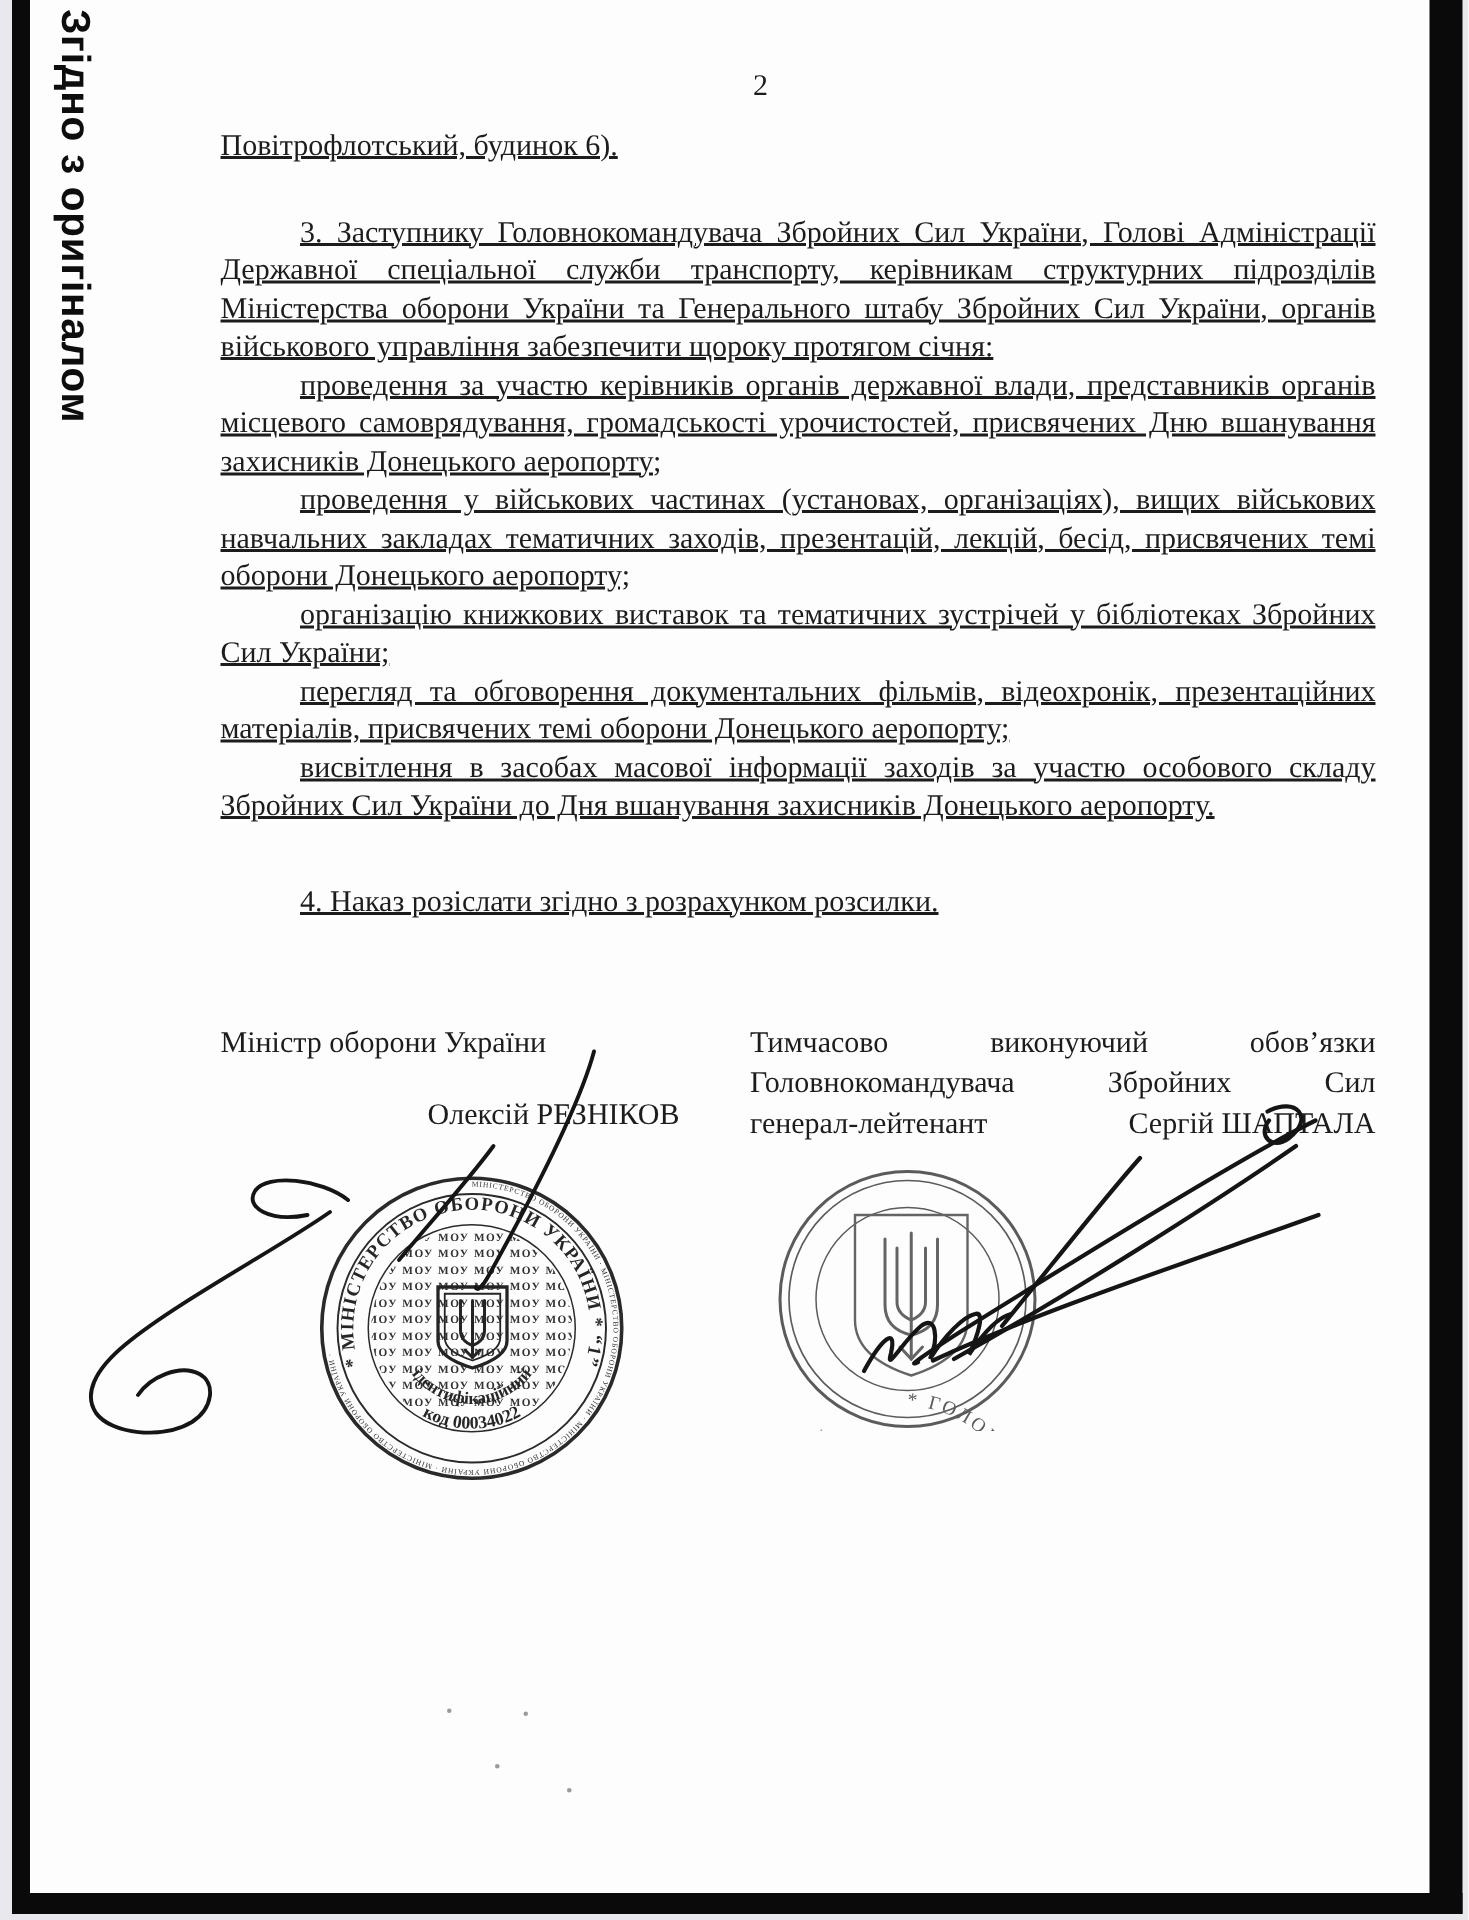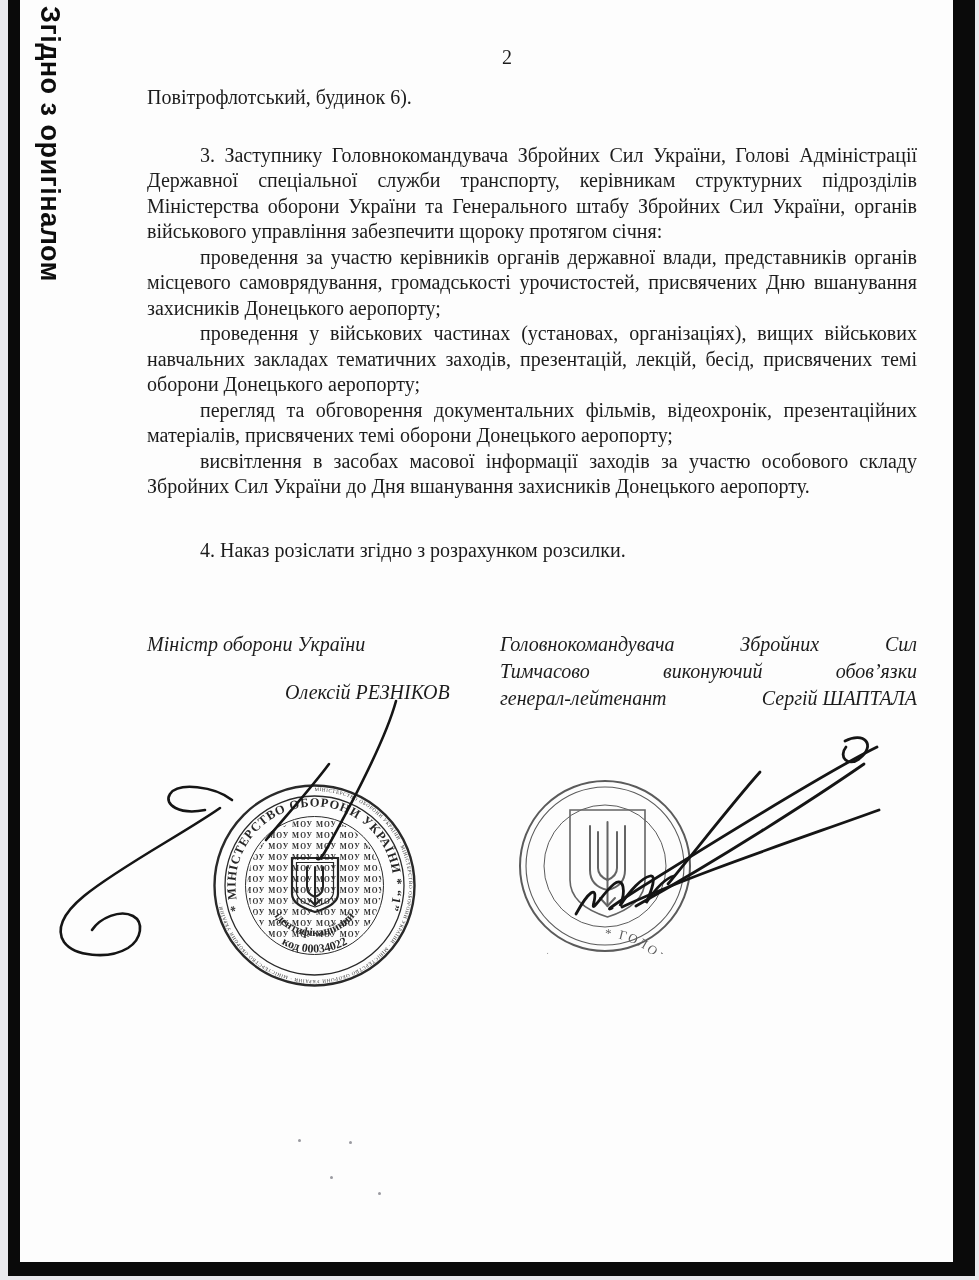--- a/index.html
+++ b/index.html
@@ -16,30 +16,29 @@
   .side-note{
     position:absolute; left:68px; top:6px;
     transform:rotate(90deg); transform-origin:0 0;
     white-space:nowrap;
     font-family:"Liberation Sans", sans-serif;
     font-weight:700; font-size:27px; line-height:36px; letter-spacing:.5px;
     color:#0d0d0d;
   }
   .content{position:absolute; left:147px; top:0; width:770px; font-size:20px; line-height:25.5px;}
   .page-number{margin-top:44px; text-align:center; transform:translateX(-25px); line-height:27px;}
-  p{margin:0;}
+  p{margin:0;text-decoration:underline;}
   .intro{margin-top:14px;}
   .para{ text-align:justify; text-indent:53px;}
   .para-3{margin-top:32px;}
   .subparas{}
   .para-4{margin-top:38px;}
   .sig-row{
     margin-top:68px; display:grid; grid-template-columns:353px 417px;
     line-height:27px;
-    font-style:italic;
   }
   .sig-left-name{margin-top:21px; margin-left:138px; white-space:nowrap;}
   .jline{display:flex; justify-content:space-between;}
   .speck{position:absolute; width:3px; height:3px; background:#9a9aa0; border-radius:50%;}
   .stamp{position:absolute;}
   .overlay{position:absolute; left:0; top:0; pointer-events:none;}
   svg text{font-family:"Liberation Serif", serif;}
 </style>
 </head>
 <body>
@@ -56,41 +55,42 @@
   <div class="content">
     <div class="page-number">2</div>
 
     <p class="intro">Повітрофлотський, будинок 6).</p>
 
     <p class="para para-3">3. Заступнику Головнокомандувача Збройних Сил України, Голові Адміністрації Державної спеціальної служби транспорту, керівникам структурних підрозділів Міністерства оборони України та Генерального штабу Збройних Сил України, органів військового управління забезпечити щороку протягом січня:</p>
 
     <div class="subparas">
       <p class="para">проведення за участю керівників органів державної влади, представників органів місцевого самоврядування, громадськості урочистостей, присвячених Дню вшанування захисників Донецького аеропорту;</p>
       <p class="para">проведення у військових частинах (установах, організаціях), вищих військових навчальних закладах тематичних заходів, презентацій, лекцій, бесід, присвячених темі оборони Донецького аеропорту;</p>
+      <p class="para">організацію книжкових виставок та тематичних зустрічей у бібліотеках Збройних Сил України;</p>
       <p class="para">перегляд та обговорення документальних фільмів, відеохронік, презентаційних матеріалів, присвячених темі оборони Донецького аеропорту;</p>
       <p class="para">висвітлення в засобах масової інформації заходів за участю особового складу Збройних Сил України до Дня вшанування захисників Донецького аеропорту.</p>
     </div>
 
     <p class="para para-4">4. Наказ розіслати згідно з розрахунком розсилки.</p>
 
     <div class="sig-row">
       <div>
         <div>Міністр оборони України</div>
         <div class="sig-left-name">Олексій РЕЗНІКОВ</div>
       </div>
       <div>
         <div class="jline">
+          <span>Тимчасово</span>
+          <span>виконуючий</span>
+          <span>обов’язки</span>
+        </div>
+        <div class="jline">
           <span>Головнокомандувача</span>
           <span>Збройних</span>
           <span>Сил</span>
-        </div>
-        <div class="jline">
-          <span>Тимчасово</span>
-          <span>виконуючий</span>
-          <span>обов’язки</span>
         </div>
         <div class="jline">
           <span>генерал-лейтенант</span>
           <span>Сергій ШАПТАЛА</span>
         </div>
       </div>
     </div>
   </div>
 
   <svg class="stamp" style="left:212px; top:783px; opacity:.93;" width="205" height="205" viewBox="0 0 205 205">

